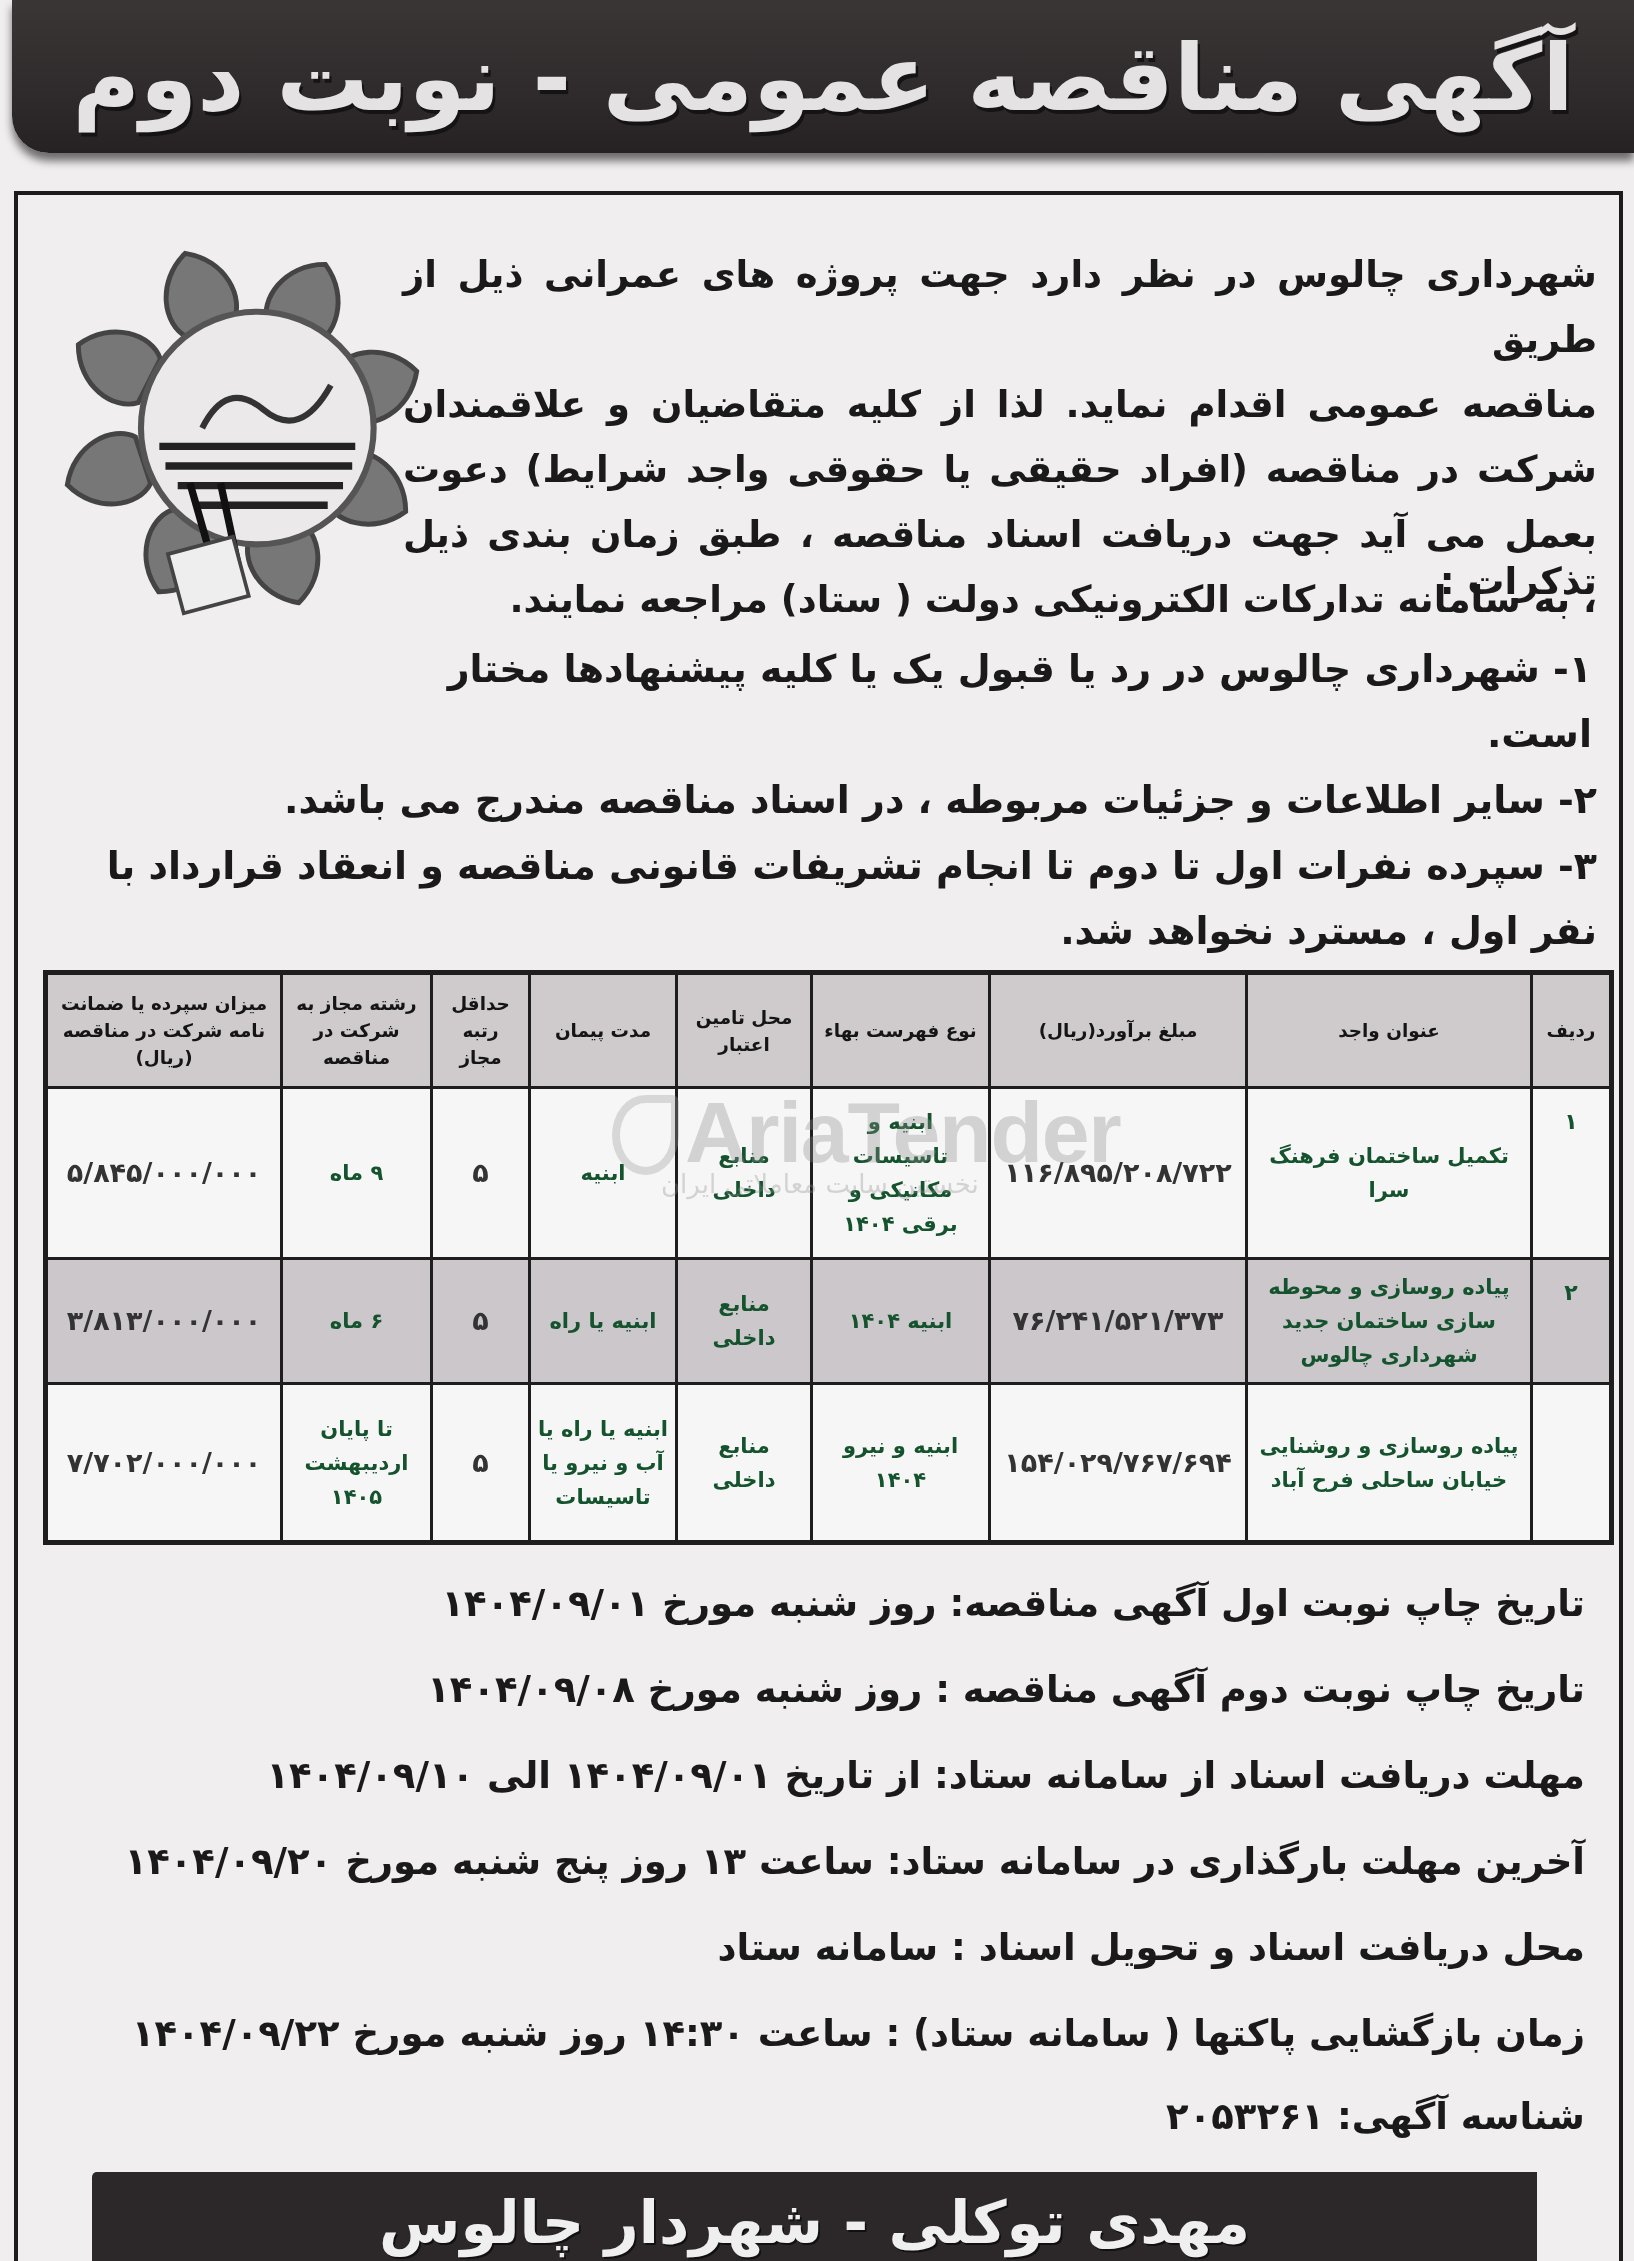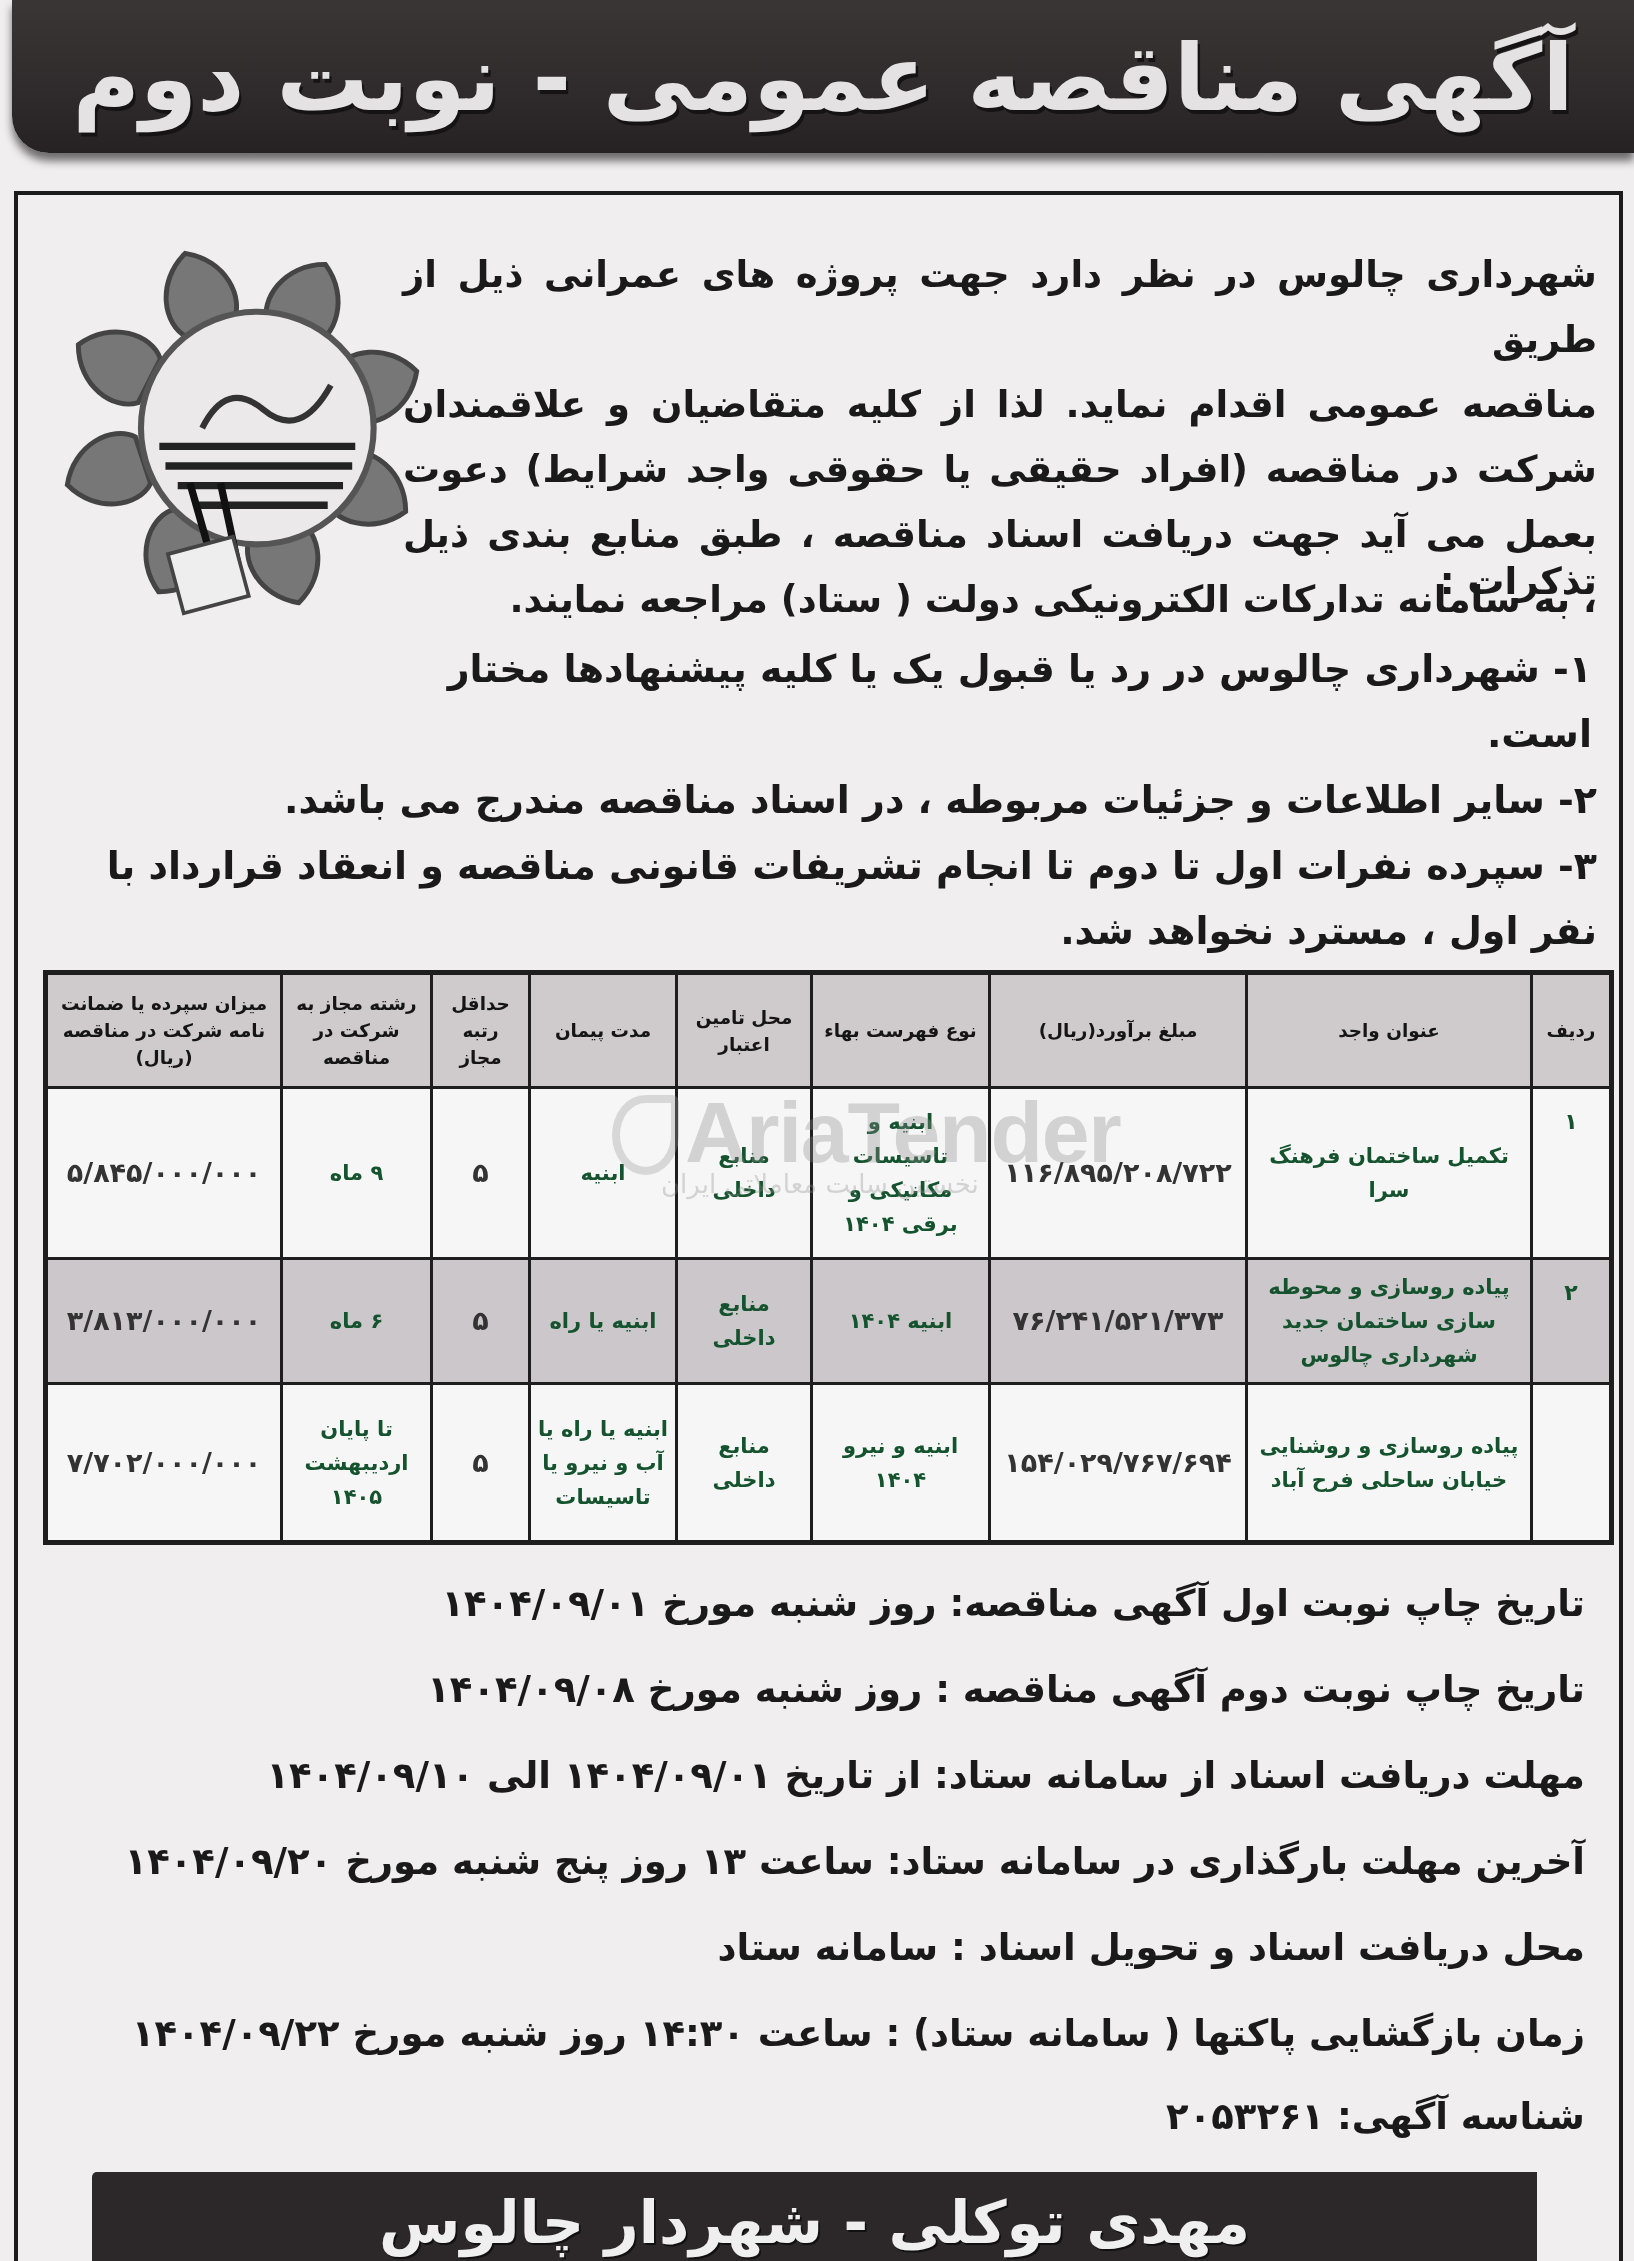--- a/index.html
+++ b/index.html
@@ -121,21 +121,21 @@
     <path d="M240,420 L280,560" stroke="#111" stroke-width="12"></path>
     <path d="M290,420 L320,560" stroke="#111" stroke-width="12"></path>
     <rect x="215" y="520" width="110" height="100" fill="#eee" stroke="#444" stroke-width="6" transform="rotate(-15 270 570)"></rect>
   </svg>
 </div>
 
 <div class="intro">
   <div>شهرداری چالوس در نظر دارد جهت پروژه های عمرانی ذیل از طریق</div>
   <div>مناقصه عمومی اقدام نماید. لذا از کلیه متقاضیان و علاقمندان</div>
   <div>شرکت در مناقصه (افراد حقیقی یا حقوقی واجد شرایط) دعوت</div>
-  <div>بعمل می آید جهت دریافت اسناد مناقصه ، طبق منابع بندی ذیل</div>
+  <div>بعمل می آید جهت دریافت اسناد مناقصه ، طبق زمان بندی ذیل</div>
   <div class="last-line">، به سامانه تدارکات الکترونیکی دولت ( ستاد) مراجعه نمایند.</div>
 </div>
 
 <div class="notes-title">تذکرات :</div>
 
 <div class="notes">
   <div class="note n1">۱- شهرداری چالوس در رد یا قبول یک یا کلیه پیشنهادها مختار است.</div>
   <div class="note">۲- سایر اطلاعات و جزئیات مربوطه ، در اسناد مناقصه مندرج می باشد.</div>
   <div class="note">۳- سپرده نفرات اول تا دوم تا انجام تشریفات قانونی مناقصه و انعقاد قرارداد با نفر اول ، مسترد نخواهد شد.</div>
 </div>

